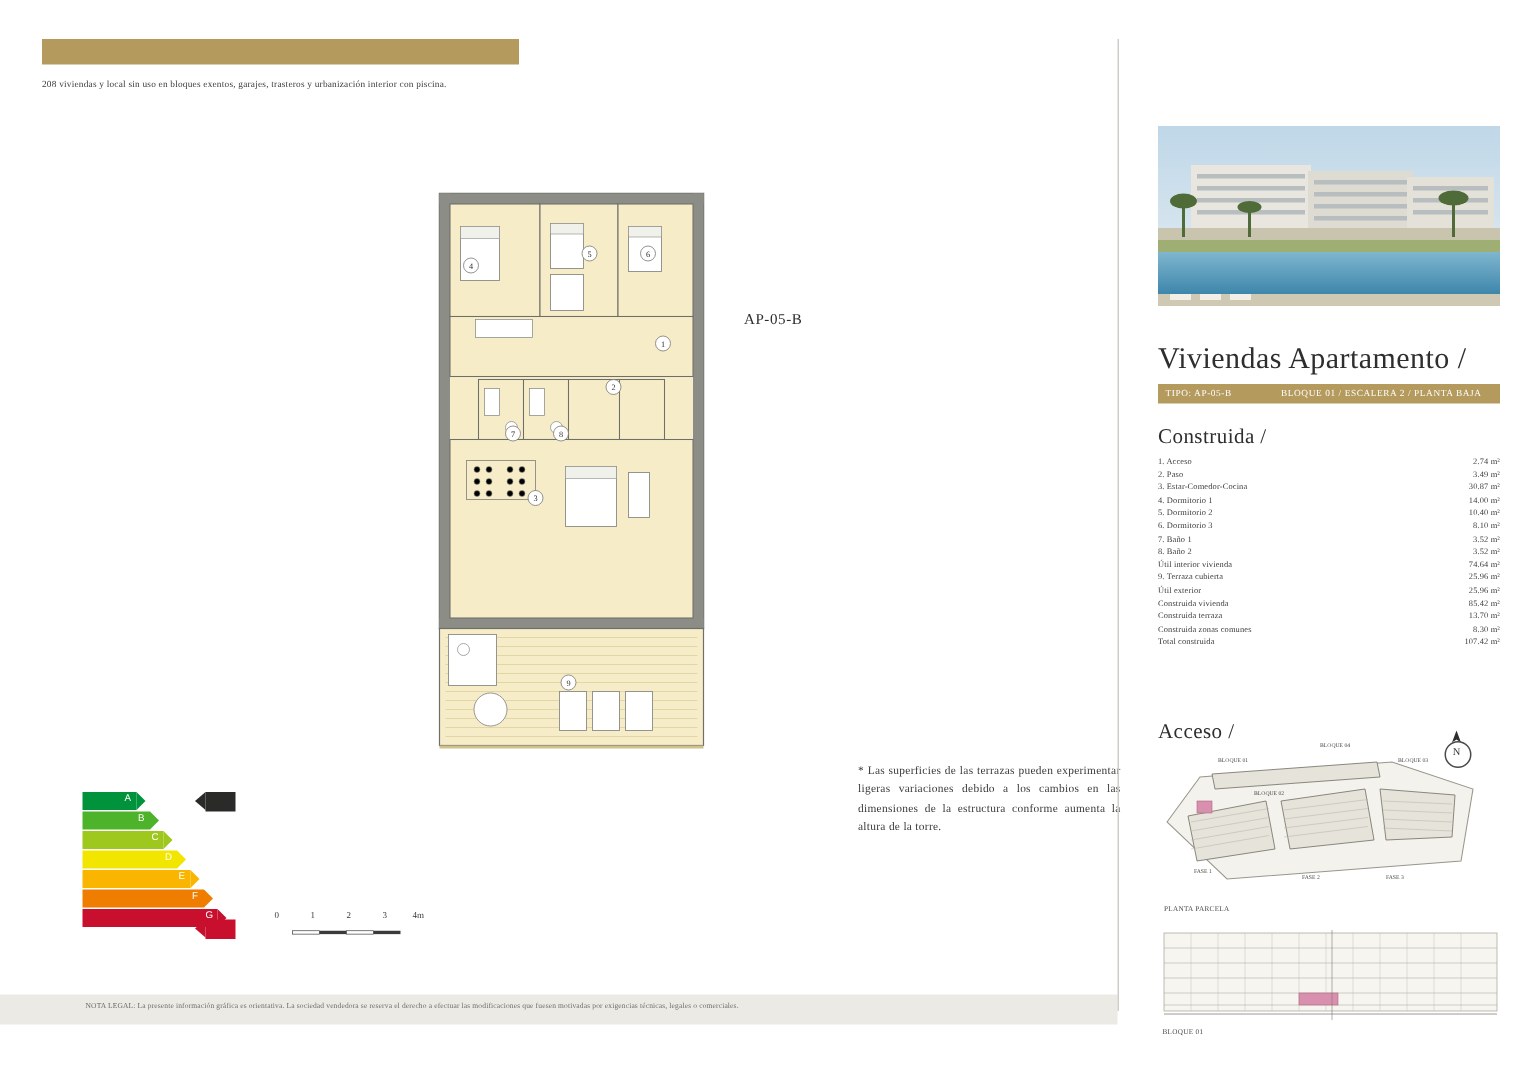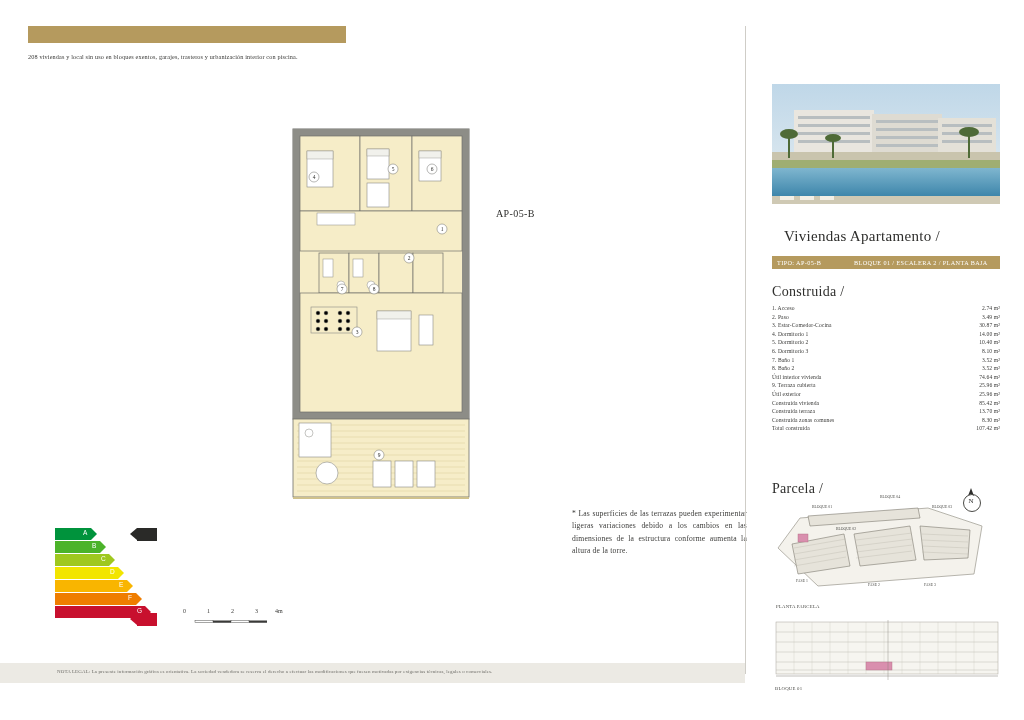--- a/index.html
+++ b/index.html
@@ -185,22 +185,22 @@
     width: 232px; height: 720px;
   }
   .hero {
     position: absolute;
     left: 0; top: 84px;
     width: 228px; height: 120px;
     overflow: hidden;
   }
   .title-main {
     position: absolute;
-    left: 12px; top: 228px;
-    font-size: 15px;
+    left: 0; top: 228px;
+    font-size: 20px;
     letter-spacing: 0.3px;
     color: #2e2e2c;
   }
   .tipo-bar {
     position: absolute;
     left: 0; top: 256px;
     width: 228px; height: 13px;
     background: #b59a5e;
   }
   .tipo-left {
@@ -592,21 +592,21 @@
       <div class="s-row">
         <span class="s-name">Construida zonas comunes</span>
         <span class="s-val">8.30 m²</span>
       </div>
       <div class="s-row">
         <span class="s-name">Total construida</span>
         <span class="s-val">107.42 m²</span>
       </div>
     </div>
 
-    <div class="parcela-title">Parcela /</div>
+    <div class="parcela-title">Acceso /</div>
 
     <div class="compass">
       <svg width="22" height="10" viewBox="0 0 22 10" xmlns="http://www.w3.org/2000/svg">
         <polygon points="11,0 14,8 11,6 8,8" fill="#2e2e2c"></polygon>
       </svg>
       <div class="compass-circle"></div>
       <div class="compass-n">N</div>
     </div>
 
     <div class="parcela-map">

